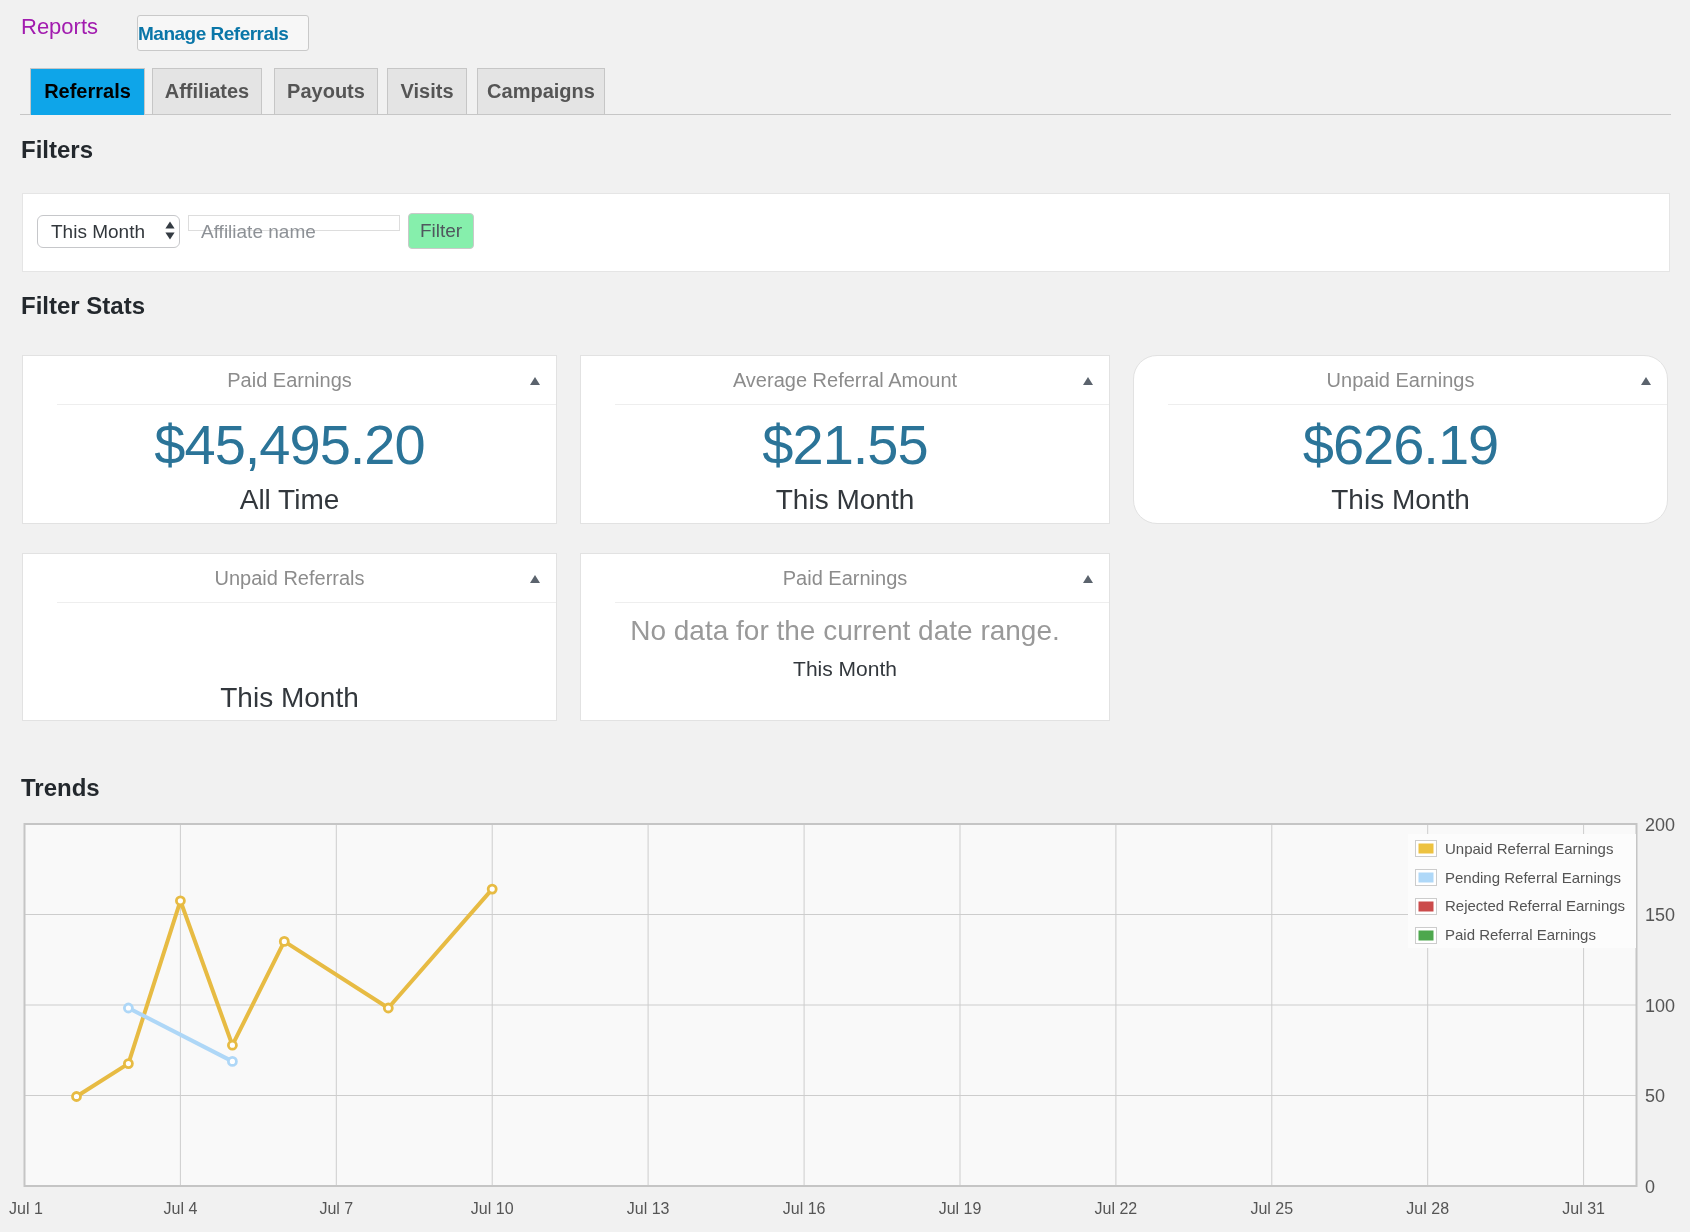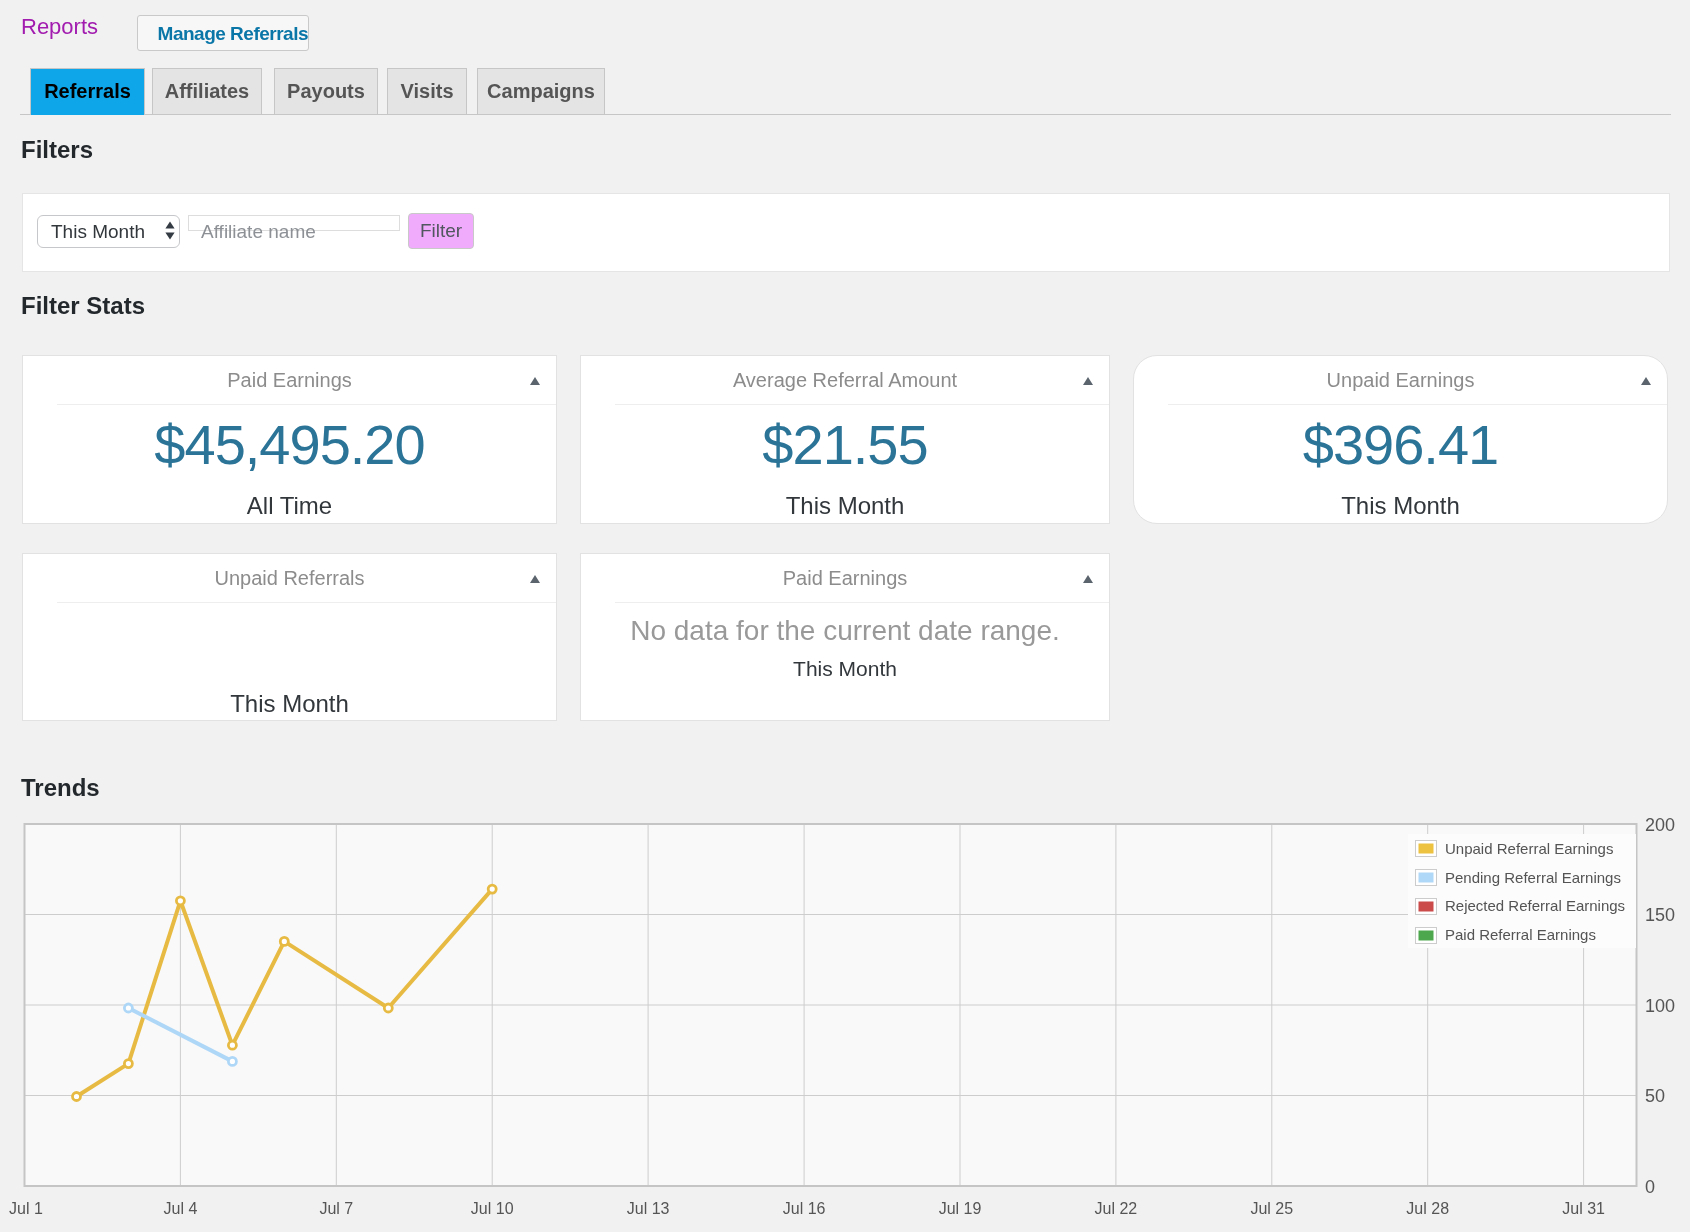--- a/index.html
+++ b/index.html
@@ -3,44 +3,44 @@
 <meta charset="utf-8">
 <style>
   * { margin:0; padding:0; box-sizing:border-box; }
   html,body { width:1690px; height:1232px; background:#f1f1f1; font-family:"Liberation Sans", sans-serif; position:relative; overflow:hidden; }
   .abs { position:absolute; line-height:1; white-space:nowrap; }
   h1.title { font-size:22px; font-weight:400; color:#a21caf; }
   .h2 { font-size:24px; font-weight:bold; color:#23282d; }
   .btn-manage {
     left:137px; top:15px; width:172px; height:36px;
     background:#f7f7f7; border:1px solid #c9c9c9; border-radius:3px;
-    color:#0a76a8; font-size:19px; font-weight:bold; letter-spacing:-0.5px; text-align:right; line-height:36px;
+    color:#0a76a8; font-size:19px; font-weight:bold; letter-spacing:-0.5px; text-align:left; line-height:36px;
   }
   
   .tabline { left:20px; top:114px; width:1651px; height:1px; background:#c6c6c6; }
   .tab { position:absolute; top:68px; height:46px; border:1px solid #c6c6c6; border-bottom:none; background:#e4e4e4;
          color:#555; font-size:20px; font-weight:bold; text-align:center; line-height:45px; }
   .tab.active { background:#0ea5e9; color:#000; height:47px; z-index:3; }
   
   .panel { left:22px; top:193px; width:1648px; height:79px; background:#fff; border:1px solid #e5e5e5; }
   .select { left:37px; top:215px; width:143px; height:33px; background:#fff; border:1px solid #c6c7ca; border-radius:6px;
             font-size:19px; color:#32373c; line-height:31px; padding-left:13px; }
   .selarrows { left:165px; top:221px; }
   .input { left:188px; top:215px; width:212px; height:16px; background:#fff; border:1px solid #ddd;
            font-size:19px; color:#8d9196; line-height:31px; padding-left:12px; }
-  .btn-filter { left:408px; top:213px; width:66px; height:36px; background:#f0abfc; border:1px solid #c9c9c9; border-radius:4px;
+  .btn-filter { left:408px; top:213px; width:66px; height:36px; background:#86efac; border:1px solid #c9c9c9; border-radius:4px;
                 font-size:19px; color:#50575e; text-align:center; line-height:34px; }
   
   .card { position:absolute; background:#fff; border:1px solid #e2e2e2; }
   .card .ctitle { position:absolute; left:0; right:0; top:14px; text-align:center; font-size:20px; color:#8c8c8c; line-height:1; }
   .card .divider { position:absolute; left:34px; right:0; top:48px; height:1px; background:#eeeeee; }
   .card .tri { position:absolute; right:16.5px; top:21px; width:0; height:0;
                border-left:5.5px solid transparent; border-right:5.5px solid transparent; border-bottom:8.5px solid #5b636d; }
   .card .amount { position:absolute; left:0; right:0; top:61.3px; text-align:center; font-size:56px; color:#2b7498; letter-spacing:-1px; line-height:1; }
-  .card .clabel { position:absolute; left:0; right:0; top:138px; text-align:center; font-size:24px; color:#32373c; line-height:1; }
+  .card .clabel { position:absolute; left:0; right:0; top:130px; text-align:center; font-size:28px; color:#32373c; line-height:1; }
   .card .nodata { position:absolute; left:0; right:0; top:62.5px; text-align:center; font-size:28px; color:#999; line-height:1; }
   .card .nodata2 { position:absolute; left:0; right:0; top:104px; text-align:center; font-size:21px; color:#32373c; line-height:1; }
 </style>
 </head>
 <body>
   <h1 class="abs title" style="left:21px; top:16px;">Reports</h1>
   <div class="abs btn-manage">Manage Referrals</div>
 
   <div class="abs tabline"></div>
   <div class="tab active" style="left:30px; width:115px;">Referrals</div>
@@ -72,21 +72,21 @@
     <div class="ctitle">Average Referral Amount</div>
     <div class="tri"></div>
     <div class="divider"></div>
     <div class="amount">$21.55</div>
     <div class="clabel">This Month</div>
   </div>
   <div class="card" style="left:1133px; top:355px; width:535px; height:169px;border-radius:24px;">
     <div class="ctitle">Unpaid Earnings</div>
     <div class="tri"></div>
     <div class="divider"></div>
-    <div class="amount">$396.41</div>
+    <div class="amount">$626.19</div>
     <div class="clabel">This Month</div>
   </div>
   <div class="card" style="left:22px; top:553px; width:535px; height:168px;">
     <div class="ctitle">Unpaid Referrals</div>
     <div class="tri"></div>
     <div class="divider"></div>
     <div class="clabel">This Month</div>
   </div>
   <div class="card" style="left:580px; top:553px; width:530px; height:168px;">
     <div class="ctitle">Paid Earnings</div>

